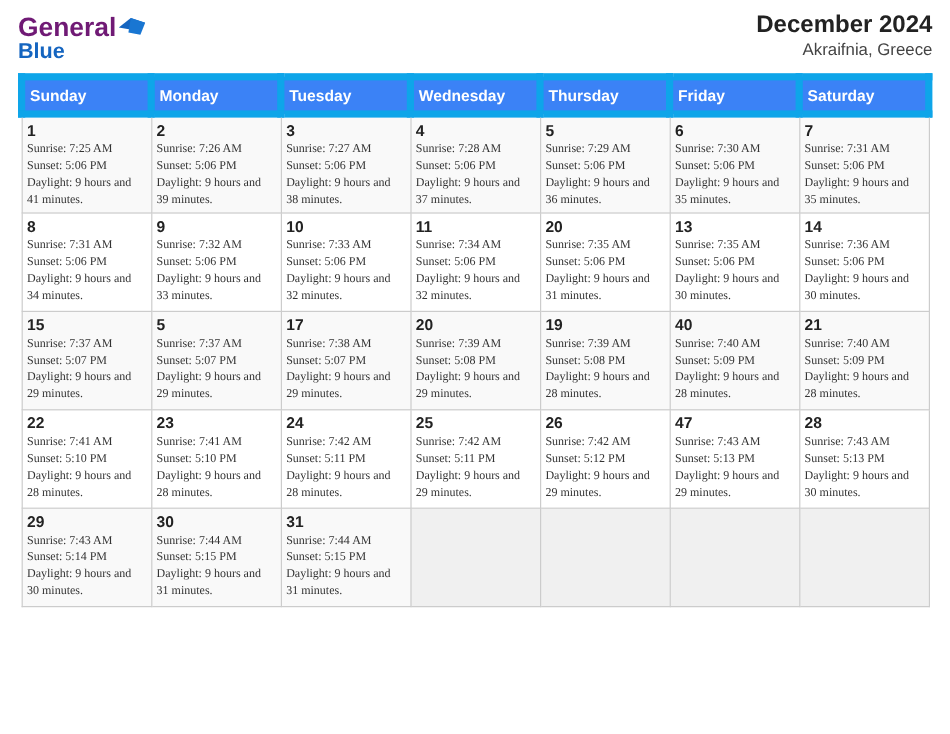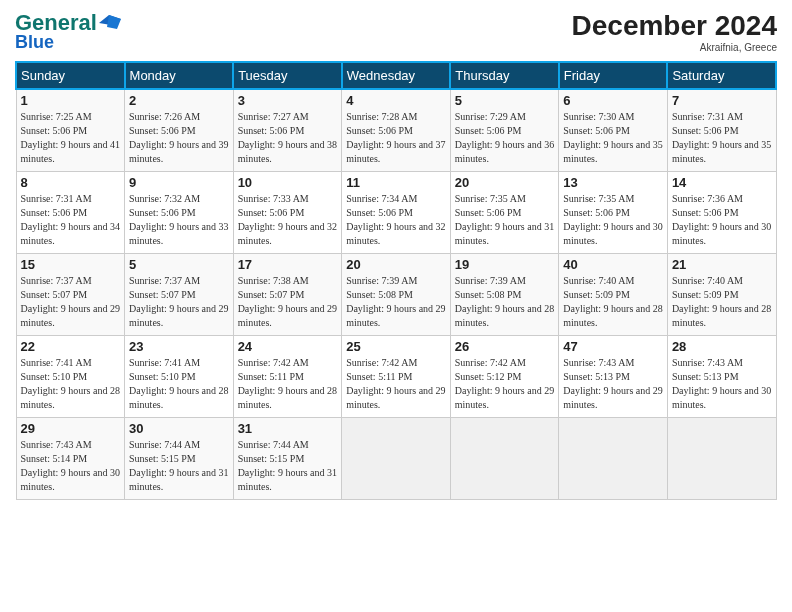--- a/index.html
+++ b/index.html
@@ -22,41 +22,41 @@
     }
     .logo {
       display: flex;
       flex-direction: column;
       align-items: flex-start;
     }
     .title-block {
       text-align: right;
     }
     .month-title {
-      font-size: 28px;
+      font-size: 20px;
       font-weight: bold;
       color: #222;
     }
     .location {
-      font-size: 10px;
+      font-size: 14px;
       color: #444;
     }
     table {
       width: 100%;
       border-collapse: collapse;
       table-layout: fixed;
     }
     thead tr th {
-      background-color: #0c4a6e;
+      background-color: #3b82f6;
       color: #fff;
       font-size: 13px;
-      font-weight: normal;
+      font-weight: bold;
       padding: 5px 4px;
       text-align: left;
-      border: 2px solid #0ea5e9;
+      border: 6px solid #0ea5e9;
     }
     tbody tr td {
       border: 1px solid #ccc;
       vertical-align: top;
       padding: 3px 4px;
       font-size: 10px;
       color: #222;
       height: 82px;
       background: #fff;
     }
@@ -79,21 +79,21 @@
       background: #f0f0f0 !important;
     }
   </style>
 </head>
 <body>
 
 <div class="container">
   <div class="header">
     <div class="logo">
       <div style="display:flex;align-items:center;">
-        <span style="font-size:22px;font-weight:bold;color:#0f766e;">General</span>
+        <span style="font-size:22px;font-weight:bold;color:#701a75;">General</span>
         <svg width="22" height="16" viewBox="0 0 22 16" style="margin-left:2px;">
           <polygon points="0,8 10,0 22,4 12,10" fill="#1565c0"></polygon>
           <polygon points="10,0 22,4 18,14 8,12" fill="#1976d2"></polygon>
         </svg>
       </div>
       <span style="font-size:18px;font-weight:bold;color:#1565c0;margin-top:-4px;">Blue</span>
     </div>
     <div class="title-block">
       <div class="month-title">December 2024</div>
       <div class="location">Akraifnia, Greece</div>

